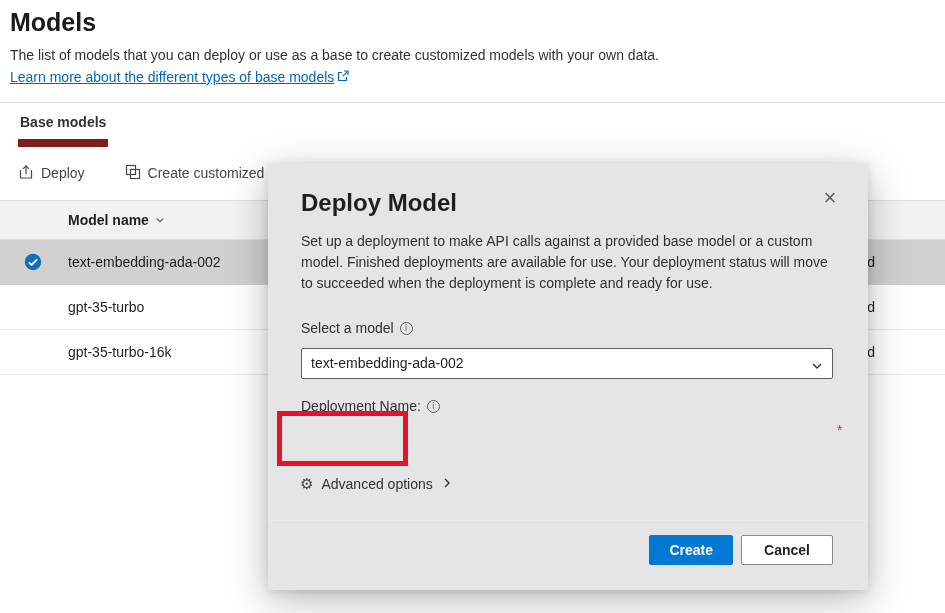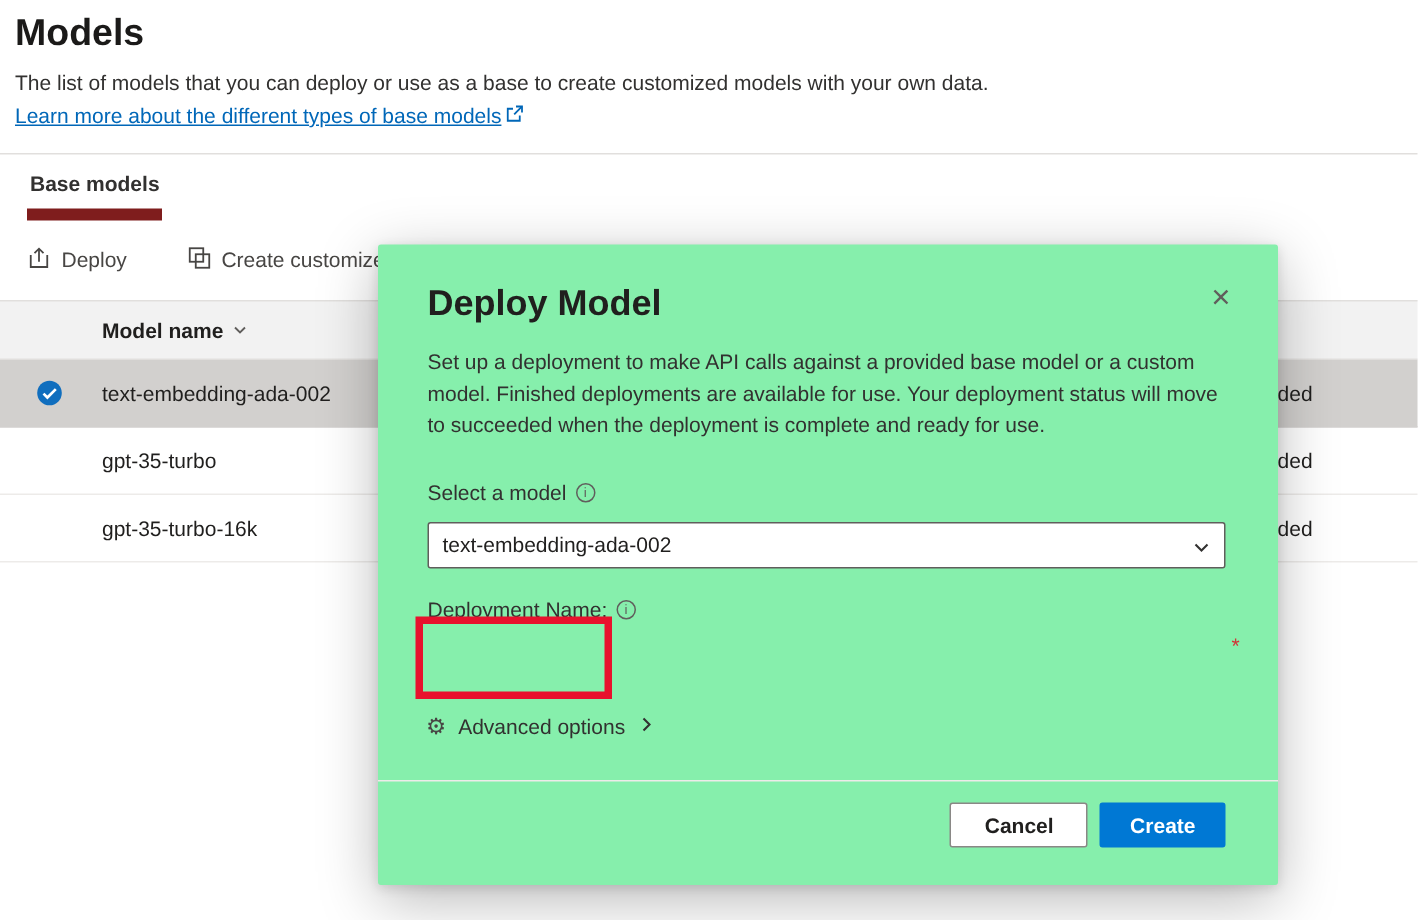--- a/index.html
+++ b/index.html
@@ -27,22 +27,22 @@
   .thead { height:40px; background:#f2f2f2; border-top:1px solid #e1dfdd; border-bottom:1px solid #e1dfdd; position:relative; }
   .thead .th-label { position:absolute; left:68px; top:0; line-height:39px; font-size:14px; font-weight:600; color:#201f1e; display:flex; align-items:center; gap:6px; cursor:pointer; }
   .row { position:relative; height:45px; border-bottom:1px solid #edebe9; font-size:14px; cursor:pointer; }
   .row.selected { background:#d2d0ce; border-bottom-color:#d2d0ce; }
   .row .check { position:absolute; left:24px; top:13px; width:18px; height:18px; }
   .row .name { position:absolute; left:68px; top:0; line-height:45px; color:#201f1e; }
   .row .status { position:absolute; left:805px; top:0; line-height:45px; color:#201f1e; }
 
   
   .modal {
-    position:absolute; left:252px; top:163px; width:600px; height:427px;
-    background:#86efac; box-shadow:0 10px 40px rgba(0,0,0,0.28), 0 2px 8px rgba(0,0,0,0.12);
+    position:absolute; left:268px; top:163px; width:600px; height:427px;
+    background:#e5e5e5; box-shadow:0 10px 40px rgba(0,0,0,0.28), 0 2px 8px rgba(0,0,0,0.12);
     border-radius:2px; z-index:10;
   }
   .modal-title { position:absolute; left:33px; top:26px; font-size:24px; font-weight:600; color:#201f1e; }
   .modal-close { position:absolute; right:24px; top:22px; width:28px; height:28px; font-size:22px; line-height:26px; text-align:center; color:#605e5c; cursor:pointer; }
   .modal-desc { position:absolute; left:33px; top:68px; width:540px; font-size:14px; line-height:21px; color:#323130; }
 
   .field-label { position:absolute; font-size:14px; color:#323130; display:flex; align-items:center; gap:6px; }
   .lbl-select { left:33px; top:157px; }
   .lbl-name   { left:33px; top:235px; }
 
@@ -179,18 +179,18 @@
     <span>
       <svg width="12" height="12" viewBox="0 0 12 12" fill="none" stroke="#323130" stroke-width="1.4">
           <path d="M4 2l4 4-4 4"></path>
         </svg>
     </span>
   </div>
 
   <div class="modal-divider"></div>
 
   <div class="btn-row">
+    <button class="btn btn-primary">Create</button>
     <button class="btn btn-default">Cancel</button>
-    <button class="btn btn-primary">Create</button>
   </div>
 </div>
 
 <div class="annotation"></div>
 
 </body></html>

